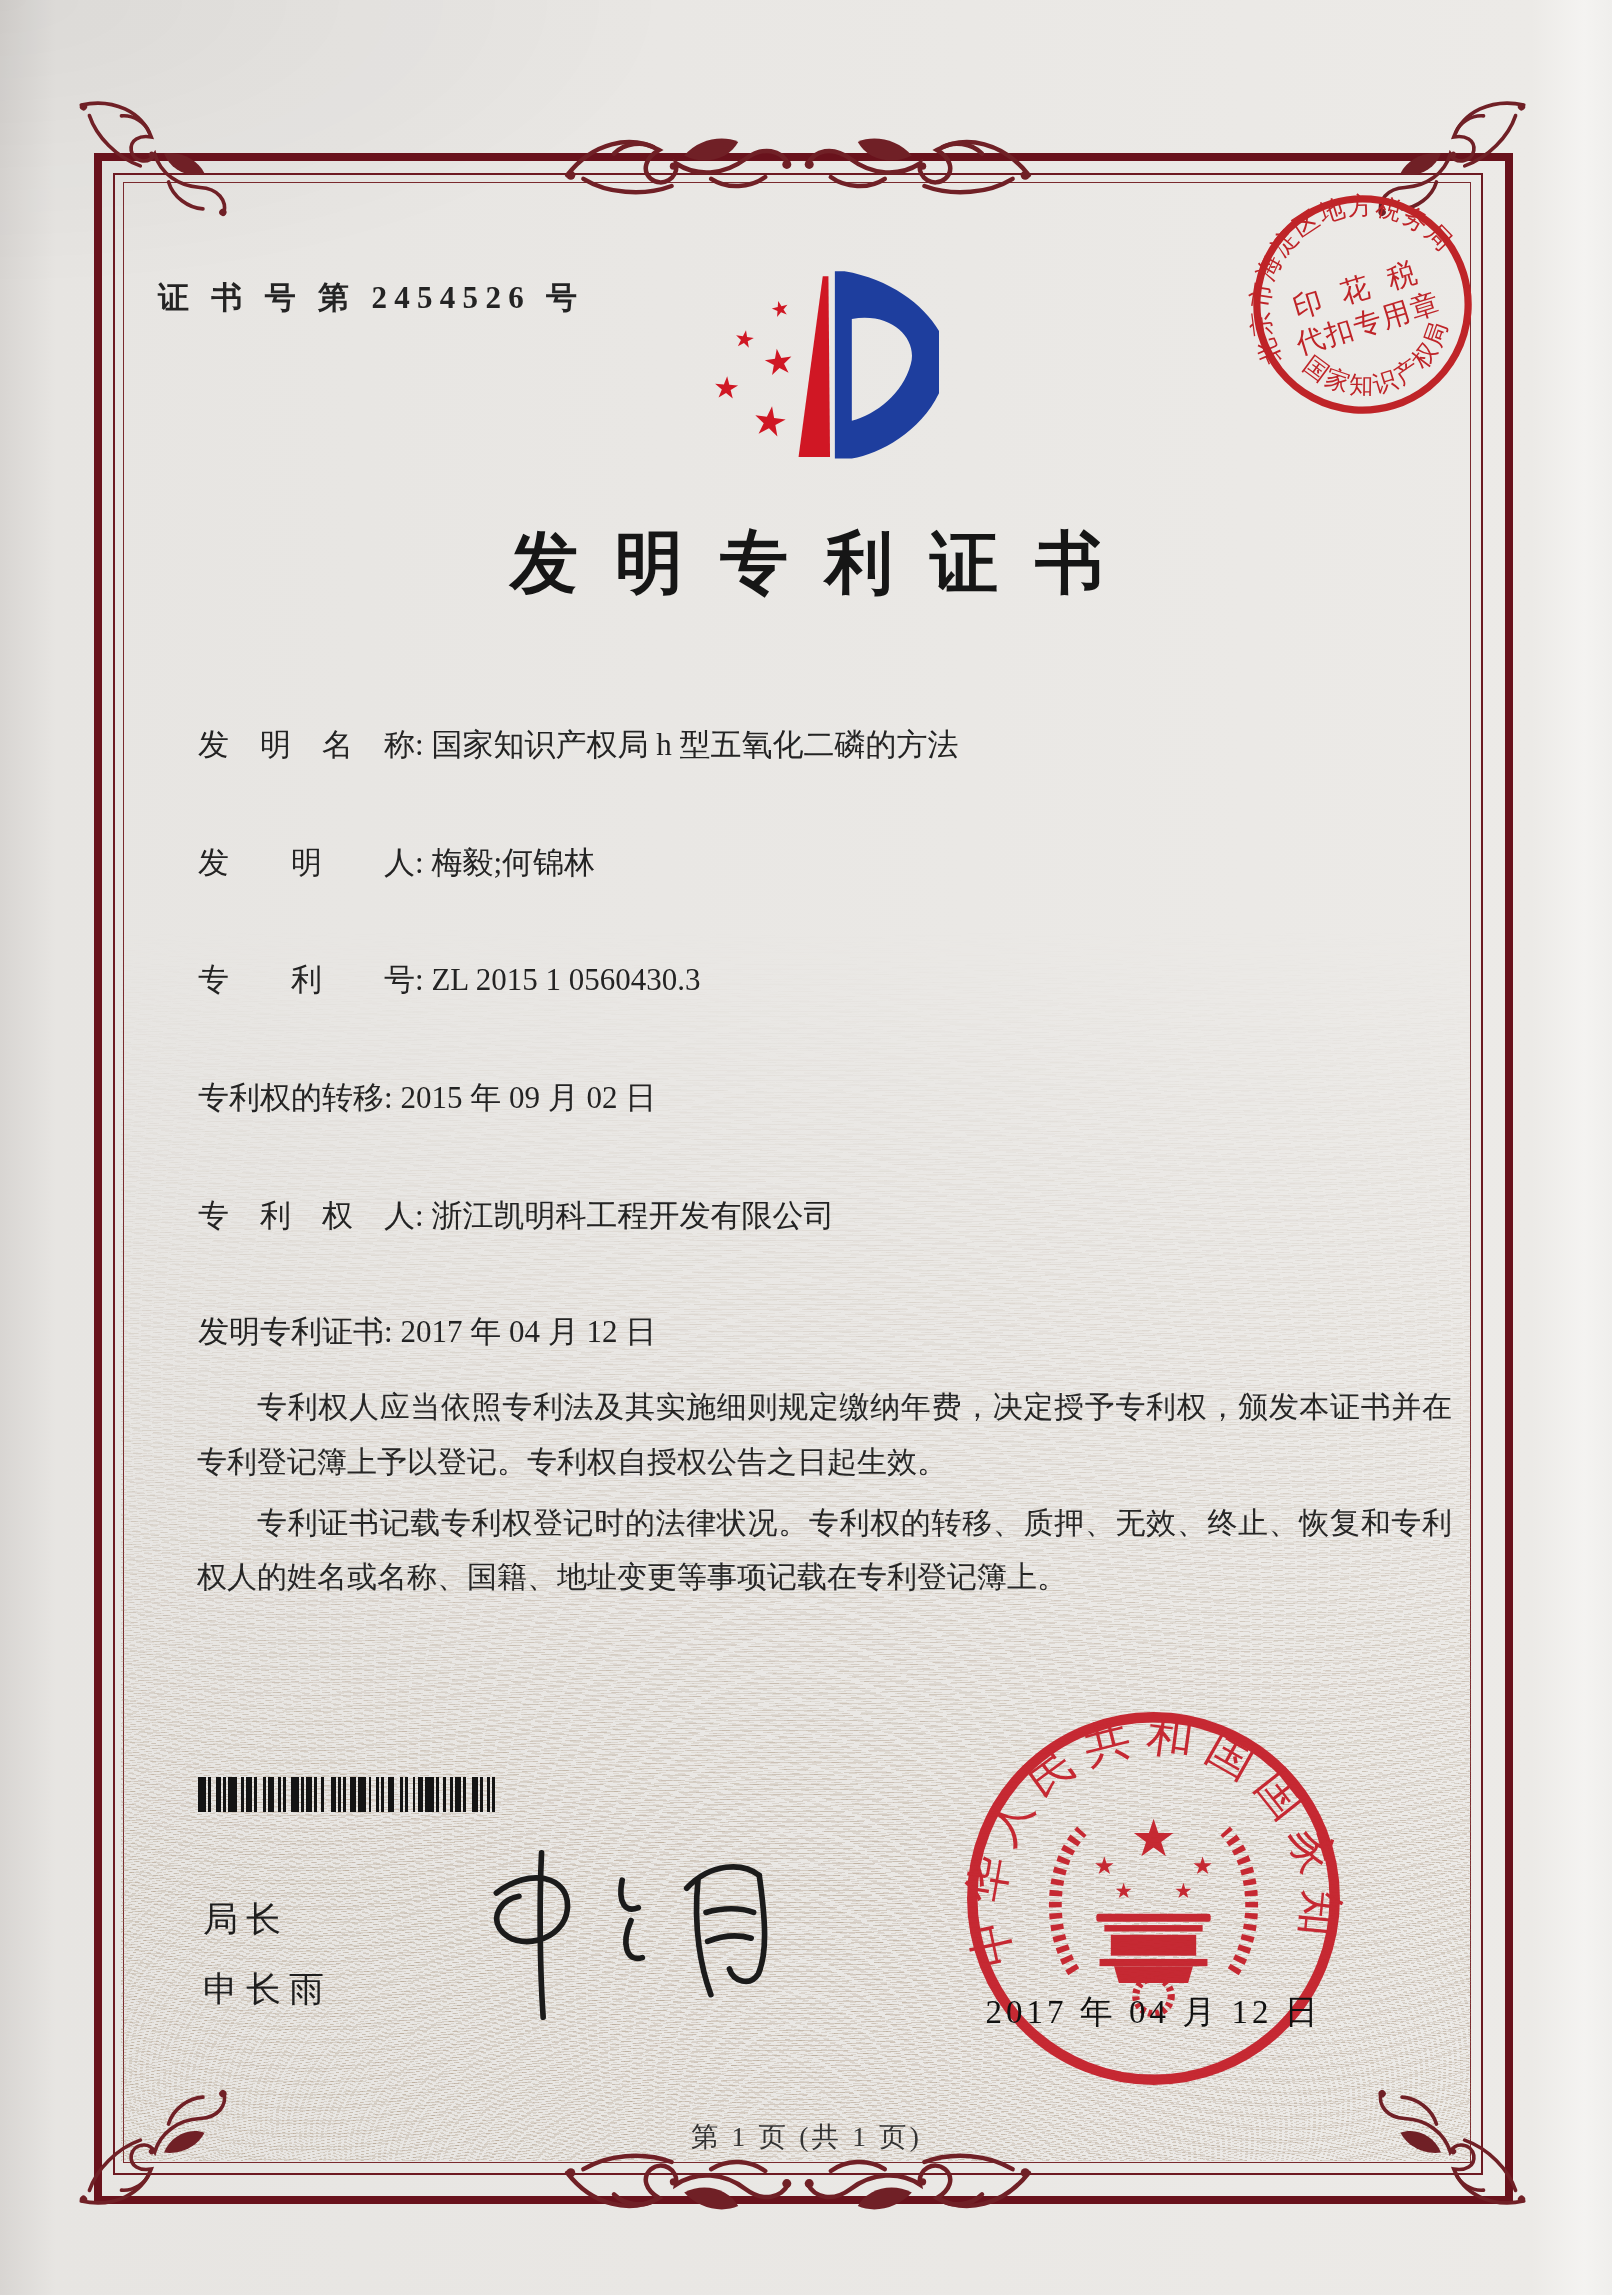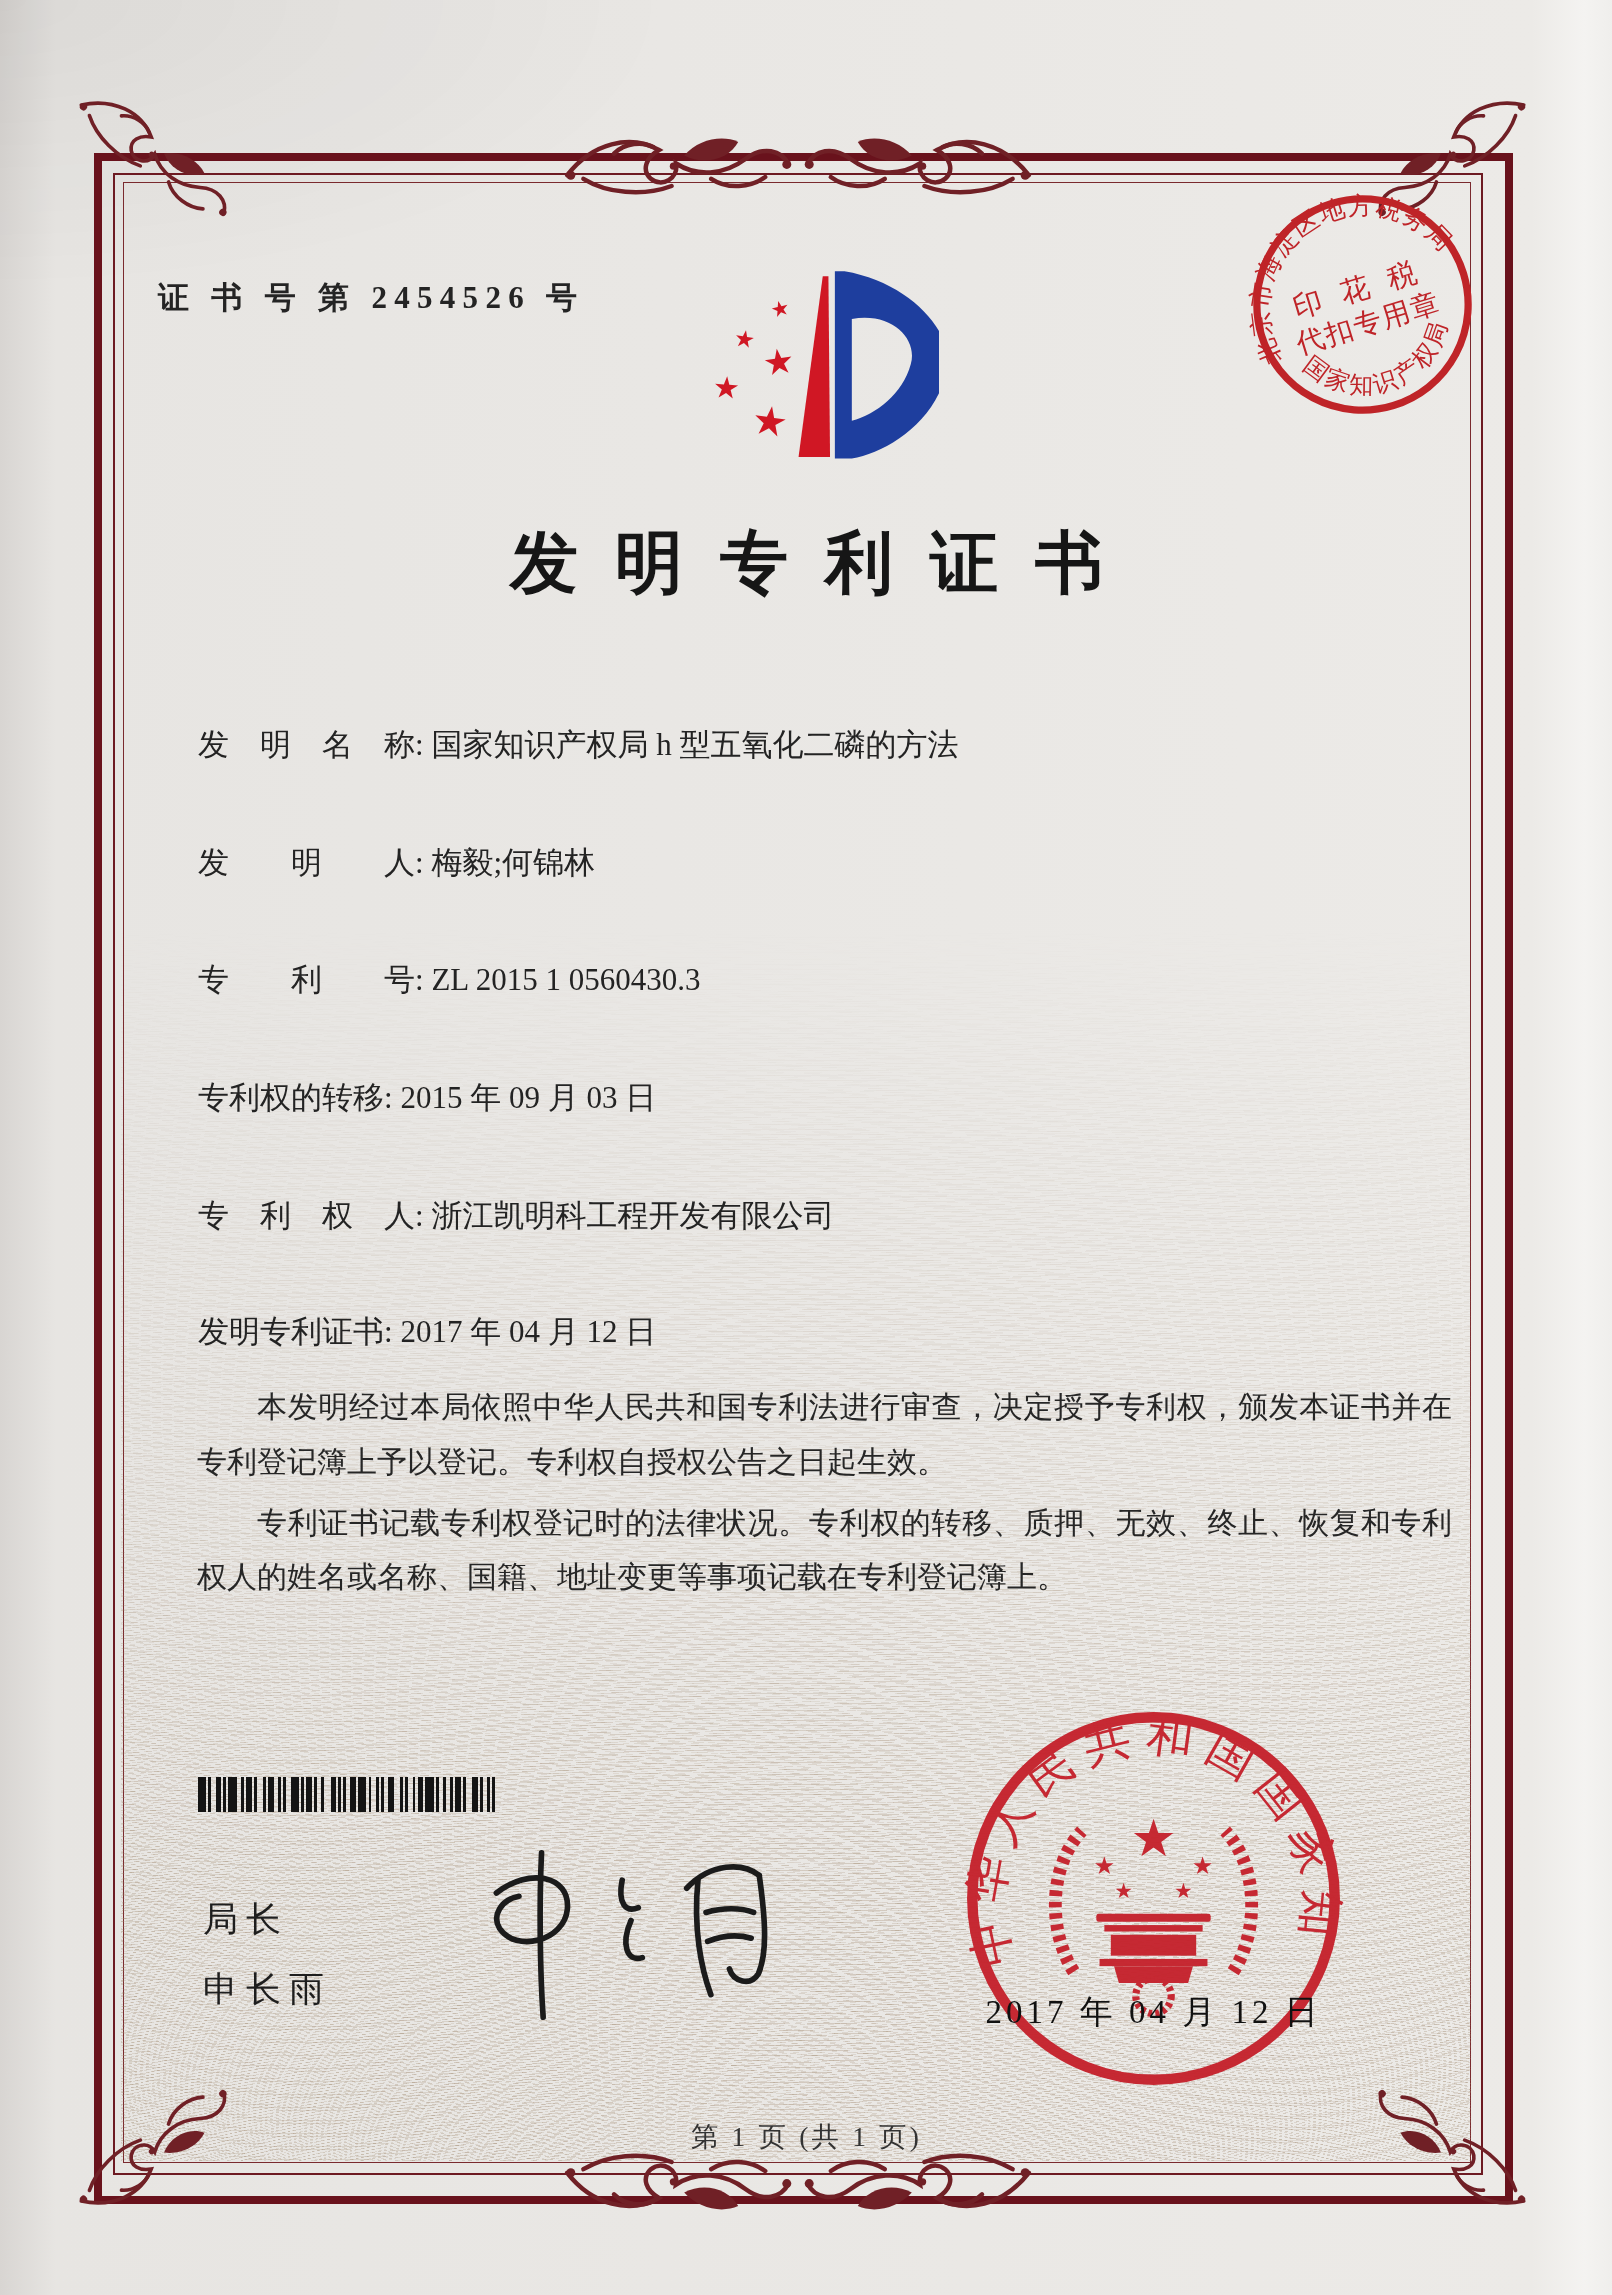--- a/index.html
+++ b/index.html
@@ -130,26 +130,26 @@
   </text>
   <text x="142" y="134" text-anchor="middle" fill="#bf2428" font-size="36" letter-spacing="8">印 花 税</text>
   <text x="142" y="178" text-anchor="middle" fill="#bf2428" font-size="35" letter-spacing="2">代扣专用章</text>
 </svg>
 
 <div class="abs title">发明专利证书</div>
 
 <div class="abs field" style="top:724px"><span>发　明　名　称: </span><span>国家知识产权局 h 型五氧化二磷的方法</span></div>
 <div class="abs field" style="top:842px"><span>发　　明　　人: </span><span>梅毅;何锦林</span></div>
 <div class="abs field" style="top:959px"><span>专　　利　　号: </span><span>ZL 2015 1 0560430.3</span></div>
-<div class="abs field" style="top:1077px"><span>专利权的转移: </span><span>2015 年 09 月 03 日</span></div>
+<div class="abs field" style="top:1077px"><span>专利权的转移: </span><span>2015 年 09 月 02 日</span></div>
 <div class="abs field" style="top:1195px"><span>专　利　权　人: </span><span>浙江凯明科工程开发有限公司</span></div>
 <div class="abs field" style="top:1311px"><span>发明专利证书: </span><span>2017 年 04 月 12 日</span></div>
 
 <div class="abs paras">
-  <p>本发明经过本局依照中华人民共和国专利法进行审查，决定授予专利权，颁发本证书并在专利登记簿上予以登记。专利权自授权公告之日起生效。</p>
+  <p>专利权人应当依照专利法及其实施细则规定缴纳年费，决定授予专利权，颁发本证书并在专利登记簿上予以登记。专利权自授权公告之日起生效。</p>
   <p>专利证书记载专利权登记时的法律状况。专利权的转移、质押、无效、终止、恢复和专利权人的姓名或名称、国籍、地址变更等事项记载在专利登记簿上。</p>
 </div>
 
 <div class="abs barcode" id="barcode"><i style="width: 8.2px; background: rgb(20, 20, 20);"></i><i style="width: 2.3px; background: transparent;"></i><i style="width: 2.7px; background: rgb(20, 20, 20);"></i><i style="width: 4.5px; background: transparent;"></i><i style="width: 5.5px; background: rgb(20, 20, 20);"></i><i style="width: 2.3px; background: transparent;"></i><i style="width: 2.7px; background: rgb(20, 20, 20);"></i><i style="width: 2.3px; background: transparent;"></i><i style="width: 8.2px; background: rgb(20, 20, 20);"></i><i style="width: 4.5px; background: transparent;"></i><i style="width: 2.7px; background: rgb(20, 20, 20);"></i><i style="width: 2.3px; background: transparent;"></i><i style="width: 5.5px; background: rgb(20, 20, 20);"></i><i style="width: 2.3px; background: transparent;"></i><i style="width: 2.7px; background: rgb(20, 20, 20);"></i><i style="width: 6.8px; background: transparent;"></i><i style="width: 2.7px; background: rgb(20, 20, 20);"></i><i style="width: 2.3px; background: transparent;"></i><i style="width: 5.5px; background: rgb(20, 20, 20);"></i><i style="width: 4.5px; background: transparent;"></i><i style="width: 2.7px; background: rgb(20, 20, 20);"></i><i style="width: 2.3px; background: transparent;"></i><i style="width: 2.7px; background: rgb(20, 20, 20);"></i><i style="width: 4.5px; background: transparent;"></i><i style="width: 8.2px; background: rgb(20, 20, 20);"></i><i style="width: 2.3px; background: transparent;"></i><i style="width: 2.7px; background: rgb(20, 20, 20);"></i><i style="width: 2.3px; background: transparent;"></i><i style="width: 5.5px; background: rgb(20, 20, 20);"></i><i style="width: 2.3px; background: transparent;"></i><i style="width: 2.7px; background: rgb(20, 20, 20);"></i><i style="width: 4.5px; background: transparent;"></i><i style="width: 2.7px; background: rgb(20, 20, 20);"></i><i style="width: 6.8px; background: transparent;"></i><i style="width: 5.5px; background: rgb(20, 20, 20);"></i><i style="width: 2.3px; background: transparent;"></i><i style="width: 2.7px; background: rgb(20, 20, 20);"></i><i style="width: 2.3px; background: transparent;"></i><i style="width: 2.7px; background: rgb(20, 20, 20);"></i><i style="width: 4.5px; background: transparent;"></i><i style="width: 5.5px; background: rgb(20, 20, 20);"></i><i style="width: 2.3px; background: transparent;"></i><i style="width: 8.2px; background: rgb(20, 20, 20);"></i><i style="width: 2.3px; background: transparent;"></i><i style="width: 2.7px; background: rgb(20, 20, 20);"></i><i style="width: 4.5px; background: transparent;"></i><i style="width: 2.7px; background: rgb(20, 20, 20);"></i><i style="width: 2.3px; background: transparent;"></i><i style="width: 2.7px; background: rgb(20, 20, 20);"></i><i style="width: 4.5px; background: transparent;"></i><i style="width: 5.5px; background: rgb(20, 20, 20);"></i><i style="width: 6.8px; background: transparent;"></i><i style="width: 2.7px; background: rgb(20, 20, 20);"></i><i style="width: 2.3px; background: transparent;"></i><i style="width: 2.7px; background: rgb(20, 20, 20);"></i><i style="width: 4.5px; background: transparent;"></i><i style="width: 2.7px; background: rgb(20, 20, 20);"></i><i style="width: 2.3px; background: transparent;"></i><i style="width: 5.5px; background: rgb(20, 20, 20);"></i><i style="width: 2.3px; background: transparent;"></i><i style="width: 8.2px; background: rgb(20, 20, 20);"></i><i style="width: 2.3px; background: transparent;"></i><i style="width: 2.7px; background: rgb(20, 20, 20);"></i><i style="width: 4.5px; background: transparent;"></i><i style="width: 2.7px; background: rgb(20, 20, 20);"></i><i style="width: 4.5px; background: transparent;"></i><i style="width: 2.7px; background: rgb(20, 20, 20);"></i><i style="width: 2.3px; background: transparent;"></i><i style="width: 5.5px; background: rgb(20, 20, 20);"></i><i style="width: 2.3px; background: transparent;"></i><i style="width: 2.7px; background: rgb(20, 20, 20);"></i><i style="width: 6.8px; background: transparent;"></i><i style="width: 5.5px; background: rgb(20, 20, 20);"></i><i style="width: 2.3px; background: transparent;"></i><i style="width: 2.7px; background: rgb(20, 20, 20);"></i><i style="width: 4.5px; background: transparent;"></i><i style="width: 2.7px; background: rgb(20, 20, 20);"></i><i style="width: 2.3px; background: transparent;"></i><i style="width: 2.7px; background: rgb(20, 20, 20);"></i><i style="width: 4.5px; background: transparent;"></i></div>
 
 <div class="abs director-title">局长</div>
 <div class="abs director-name">申长雨</div>
 
 <svg class="abs sig" width="387" height="210" viewBox="0 0 480 260">
   <g fill="none" stroke="#1b1b1b" stroke-width="7" stroke-linecap="round" stroke-linejoin="round">

